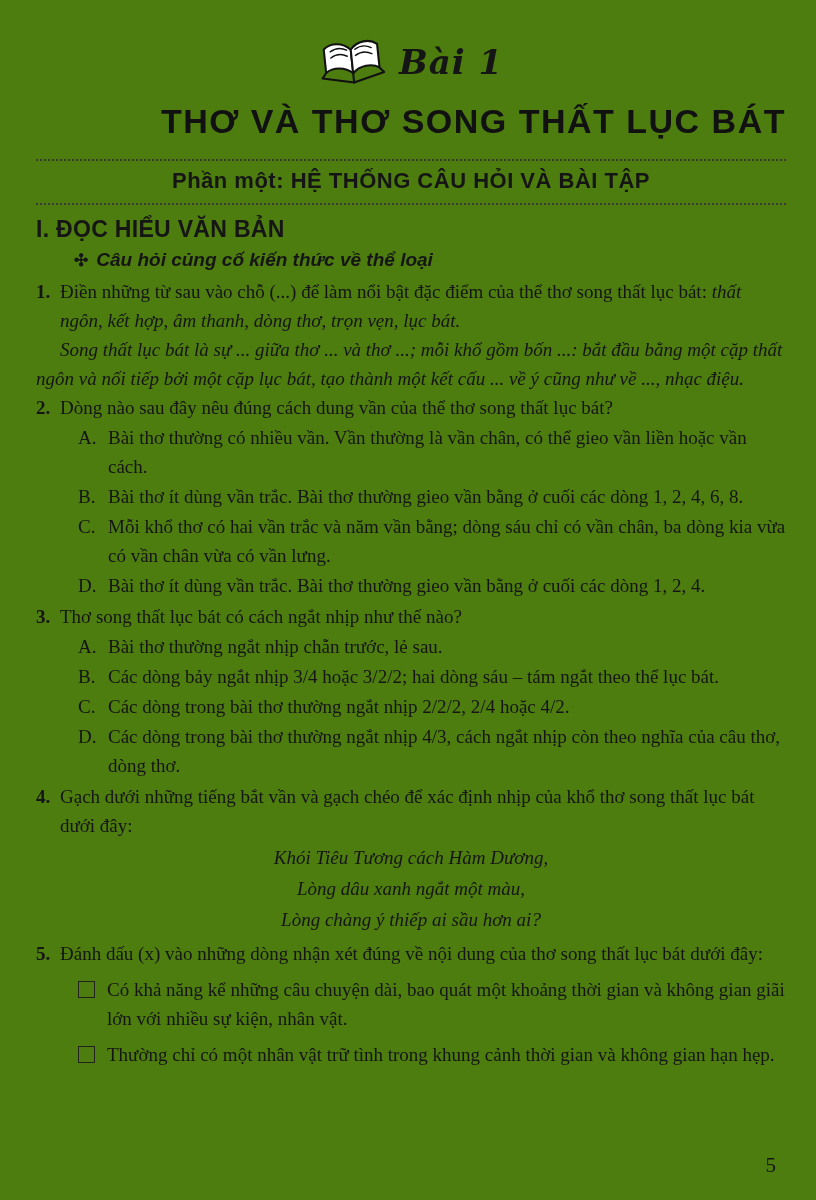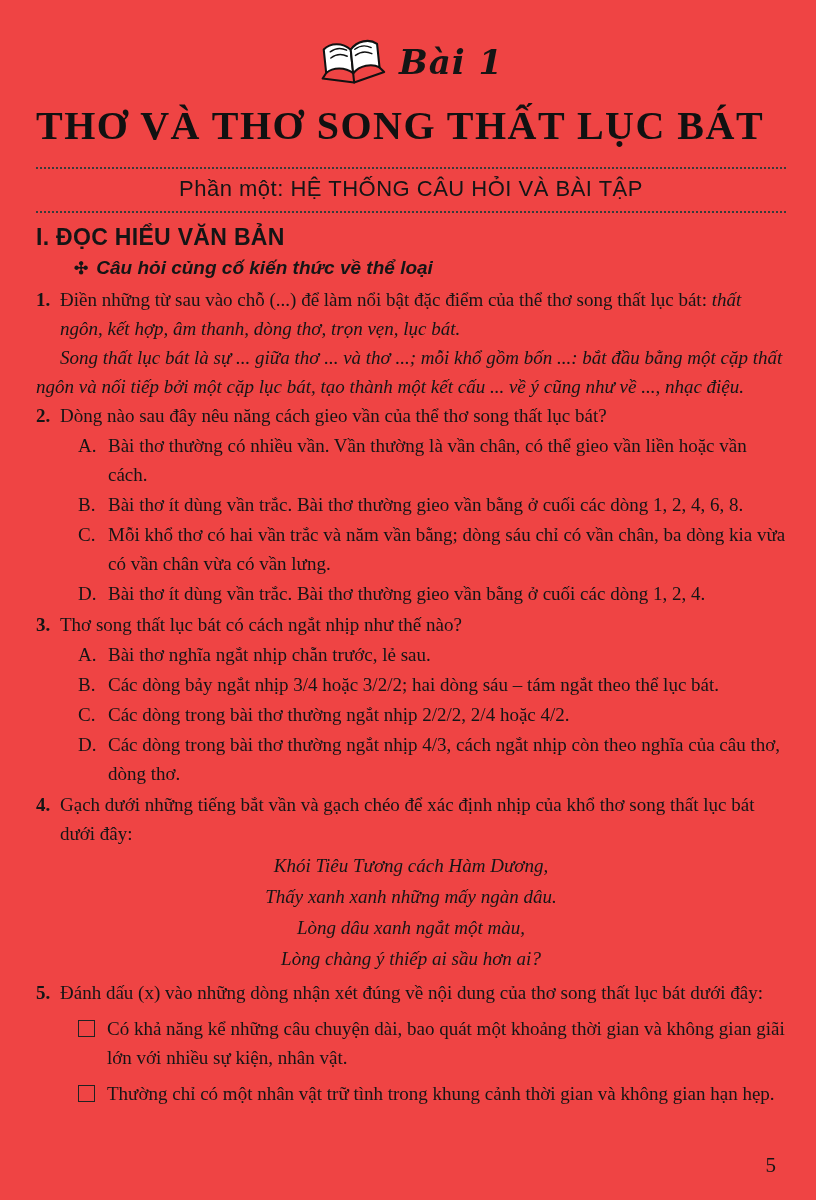--- a/index.html
+++ b/index.html
@@ -4,55 +4,55 @@
 <style>
   html,body{margin:0;padding:0;}
   body{
     width:816px;height:1200px;
     background:#e8e8e6;
     font-family:"Liberation Serif", serif;
   }
   .page{
     position:relative;
     width:816px;height:1200px;
-    background:#ef4444;
+    background:#4d7c0f;
     color:#151515;
     box-sizing:border-box;
     padding:30px 30px 0 36px;
     overflow:hidden;
   }
   
   .lesson-row{
     display:flex;align-items:center;justify-content:center;
     gap:14px;margin-top:6px;margin-bottom:14px;
   }
   .book-icon{width:66px;height:52px;transform:rotate(-6deg);}
   .lesson-label{
     font-family:"DejaVu Serif", serif;
     font-style:italic;font-weight:bold;
     font-size:34px;letter-spacing:1px;
   }
   .main-title{
     margin:4px 0 18px 0;
-    text-align:left;
-    font-family:Liberation Serif, serif;
-    font-weight:bold;font-size:40px;letter-spacing:1.5px;
+    text-align:right;
+    font-family:Liberation Sans, sans-serif;
+    font-weight:bold;font-size:34px;letter-spacing:1.5px;
     color:#111;
   }
   .part-heading{
     border-top:2px dotted #3a3a3a;
     border-bottom:2px dotted #3a3a3a;
     padding:7px 0 9px 0;
     text-align:center;
     margin-bottom:10px;
   }
   .part-heading h2{
     margin:0;
     font-family:"Liberation Sans", sans-serif;
-    font-size:22px;font-weight:normal;letter-spacing:0.5px;
+    font-size:22px;font-weight:bold;letter-spacing:0.5px;
   }
   .section-heading{
     margin:10px 0 6px 0;
     font-family:"Liberation Sans", sans-serif;
     font-weight:bold;font-size:24px;letter-spacing:0.3px;
     transform:scaleX(0.96);transform-origin:left;
   }
   .subheading{
     margin:2px 0 6px 38px;
     font-family:"Liberation Sans", sans-serif;
@@ -113,21 +113,21 @@
   </div>
 
   <div class="q">
     <span class="qnum">1.</span>
     <span class="qtext"><span>Điền những từ sau vào chỗ (...) để làm nổi bật đặc điểm của thể thơ song thất lục bát: </span><em>thất ngôn, kết hợp, âm thanh, dòng thơ, trọn vẹn, lục bát.</em></span>
   </div>
   <p class="fill-para">Song thất lục bát là sự ... giữa thơ ... và thơ ...; mỗi khổ gồm bốn ...: bắt đầu bằng một cặp thất ngôn và nối tiếp bởi một cặp lục bát, tạo thành một kết cấu ... về ý cũng như về ..., nhạc điệu.</p>
 
   <div class="q">
     <span class="qnum">2.</span>
-    <span class="qtext">Dòng nào sau đây nêu năng cách gieo vần của thể thơ song thất lục bát?</span>
+    <span class="qtext">Dòng nào sau đây nêu đúng cách dung vần của thể thơ song thất lục bát?</span>
   </div>
   <div class="options">
     <div class="opt">
       <span class="opt-label">A.</span>
       <span class="opt-text">Bài thơ thường có nhiều vần. Vần thường là vần chân, có thể gieo vần liền hoặc vần cách.</span>
     </div>
     <div class="opt">
       <span class="opt-label">B.</span>
       <span class="opt-text">Bài thơ ít dùng vần trắc. Bài thơ thường gieo vần bằng ở cuối các dòng 1, 2, 4, 6, 8.</span>
     </div>
@@ -141,21 +141,21 @@
     </div>
   </div>
 
   <div class="q">
     <span class="qnum">3.</span>
     <span class="qtext">Thơ song thất lục bát có cách ngắt nhịp như thế nào?</span>
   </div>
   <div class="options">
     <div class="opt">
       <span class="opt-label">A.</span>
-      <span class="opt-text">Bài thơ nghĩa ngắt nhịp chẵn trước, lẻ sau.</span>
+      <span class="opt-text">Bài thơ thường ngắt nhịp chẵn trước, lẻ sau.</span>
     </div>
     <div class="opt">
       <span class="opt-label">B.</span>
       <span class="opt-text">Các dòng bảy ngắt nhịp 3/4 hoặc 3/2/2; hai dòng sáu – tám ngắt theo thể lục bát.</span>
     </div>
     <div class="opt">
       <span class="opt-label">C.</span>
       <span class="opt-text">Các dòng trong bài thơ thường ngắt nhịp 2/2/2, 2/4 hoặc 4/2.</span>
     </div>
     <div class="opt">
@@ -163,21 +163,20 @@
       <span class="opt-text">Các dòng trong bài thơ thường ngắt nhịp 4/3, cách ngắt nhịp còn theo nghĩa của câu thơ, dòng thơ.</span>
     </div>
   </div>
 
   <div class="q">
     <span class="qnum">4.</span>
     <span class="qtext">Gạch dưới những tiếng bắt vần và gạch chéo để xác định nhịp của khổ thơ song thất lục bát dưới đây:</span>
   </div>
   <div class="poem">
     <div>Khói Tiêu Tương cách Hàm Dương,</div>
-    <div>Thấy xanh xanh những mấy ngàn dâu.</div>
     <div>Lòng dâu xanh ngắt một màu,</div>
     <div>Lòng chàng ý thiếp ai sầu hơn ai?</div>
   </div>
 
   <div class="q">
     <span class="qnum">5.</span>
     <span class="qtext">Đánh dấu (x) vào những dòng nhận xét đúng về nội dung của thơ song thất lục bát dưới đây:</span>
   </div>
   <div class="chk-list">
     <div class="chk">

